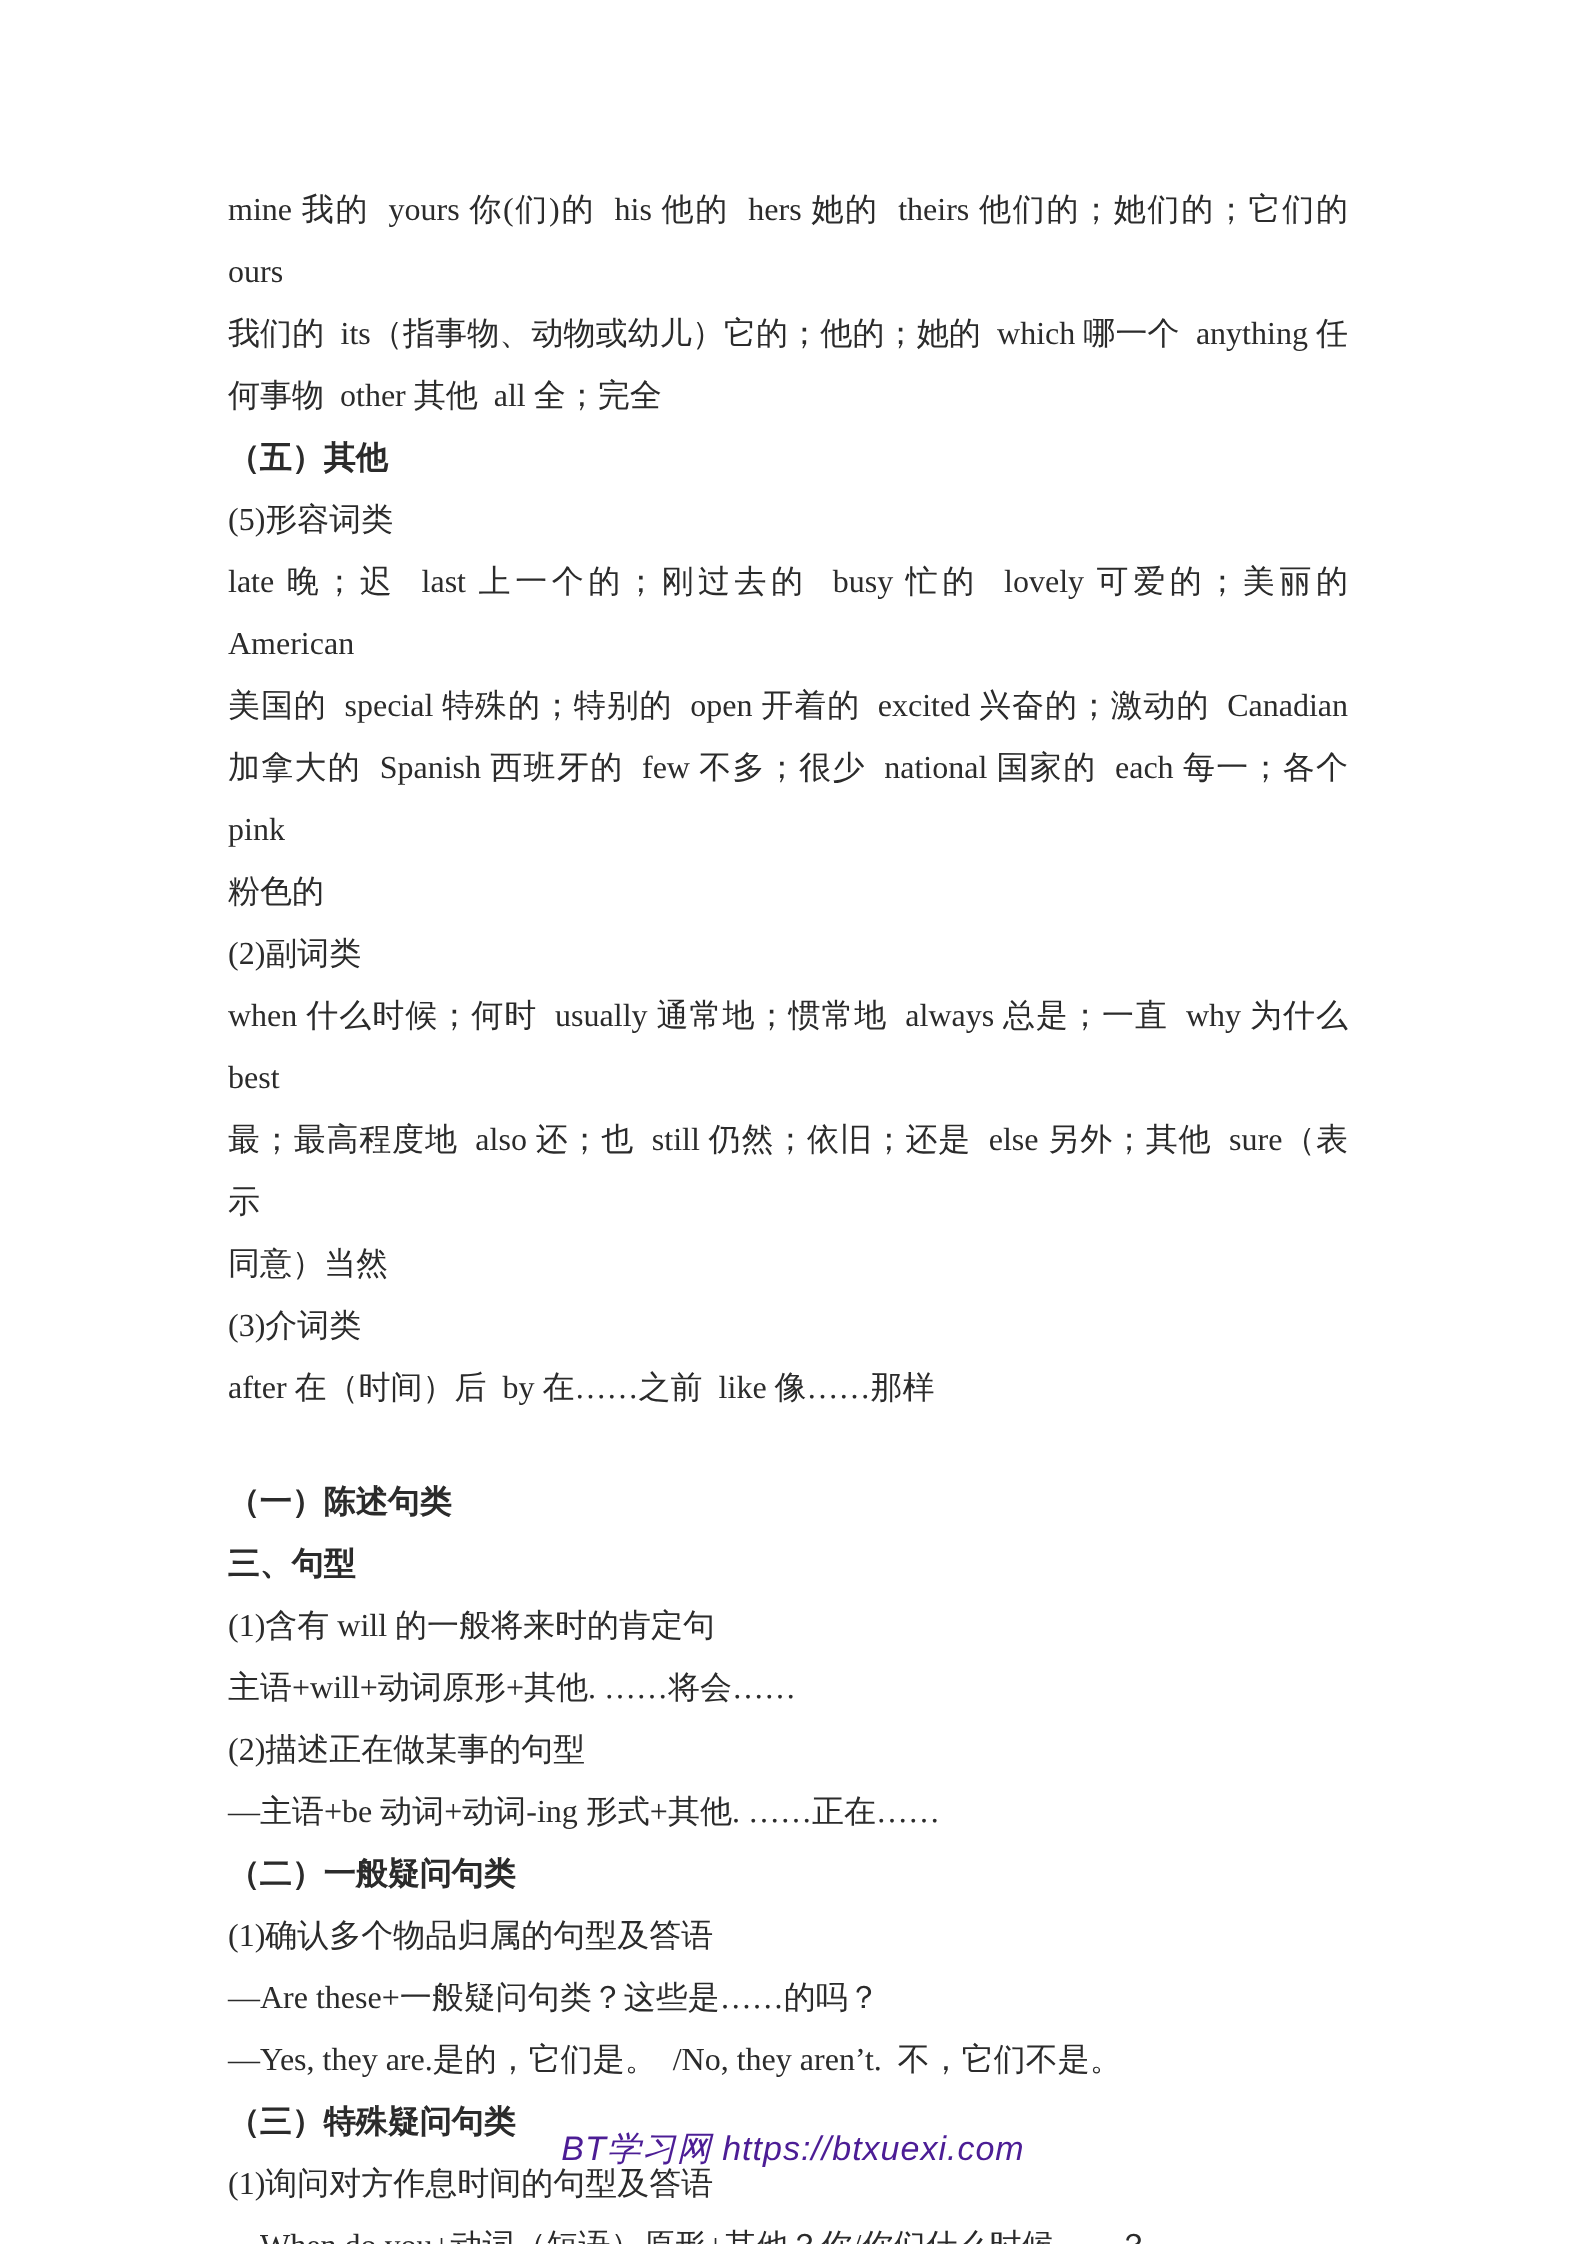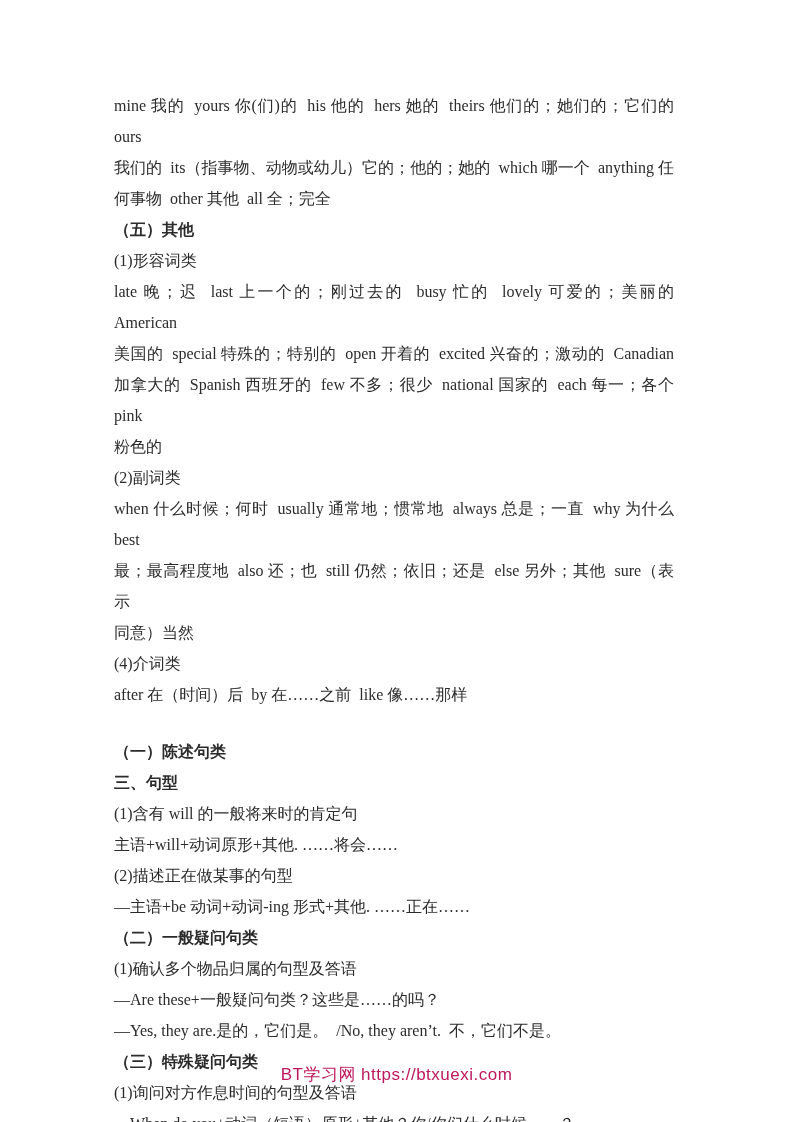--- a/index.html
+++ b/index.html
@@ -40,43 +40,44 @@
     height: 26px;
   }
   .footer {
     position: absolute;
     left: 0;
     top: 1063px;
     width: 100%;
     text-align: center;
     font-family: "Liberation Sans", "DejaVu Sans", sans-serif;
     font-size: 17px;
-    color: #be185d;
+    color: #4c1d95;
     letter-spacing: 0.5px;
+    font-style: italic;
   }
 </style>
 </head>
 <body>
 
 <div class="page">
   <div class="content">
       <div class="line j">mine 我的  yours 你(们)的  his 他的  hers 她的  theirs 他们的；她们的；它们的  ours</div>
       <div class="line j">我们的  its（指事物、动物或幼儿）它的；他的；她的  which 哪一个  anything 任</div>
       <div class="line p">何事物  other 其他  all 全；完全</div>
       <div class="line h">（五）其他</div>
-      <div class="line p">(1)形容词类</div>
+      <div class="line p">(5)形容词类</div>
       <div class="line j">late 晚；迟  last 上一个的；刚过去的  busy 忙的  lovely 可爱的；美丽的  American</div>
       <div class="line j">美国的  special 特殊的；特别的  open 开着的  excited 兴奋的；激动的  Canadian</div>
       <div class="line j">加拿大的  Spanish 西班牙的  few 不多；很少  national 国家的  each 每一；各个  pink</div>
       <div class="line p">粉色的</div>
       <div class="line p">(2)副词类</div>
       <div class="line j">when 什么时候；何时  usually 通常地；惯常地  always 总是；一直  why 为什么  best</div>
       <div class="line j">最；最高程度地  also 还；也  still 仍然；依旧；还是  else 另外；其他  sure（表示</div>
       <div class="line p">同意）当然</div>
-      <div class="line p">(4)介词类</div>
+      <div class="line p">(3)介词类</div>
       <div class="line p">after 在（时间）后  by 在……之前  like 像……那样</div>
       <div class="line gap"></div>
       <div class="line h">（一）陈述句类</div>
       <div class="line h">三、句型</div>
       <div class="line p">(1)含有 will 的一般将来时的肯定句</div>
       <div class="line p">主语+will+动词原形+其他. ……将会……</div>
       <div class="line p">(2)描述正在做某事的句型</div>
       <div class="line p">—主语+be 动词+动词-ing 形式+其他. ……正在……</div>
       <div class="line h">（二）一般疑问句类</div>
       <div class="line p">(1)确认多个物品归属的句型及答语</div>

